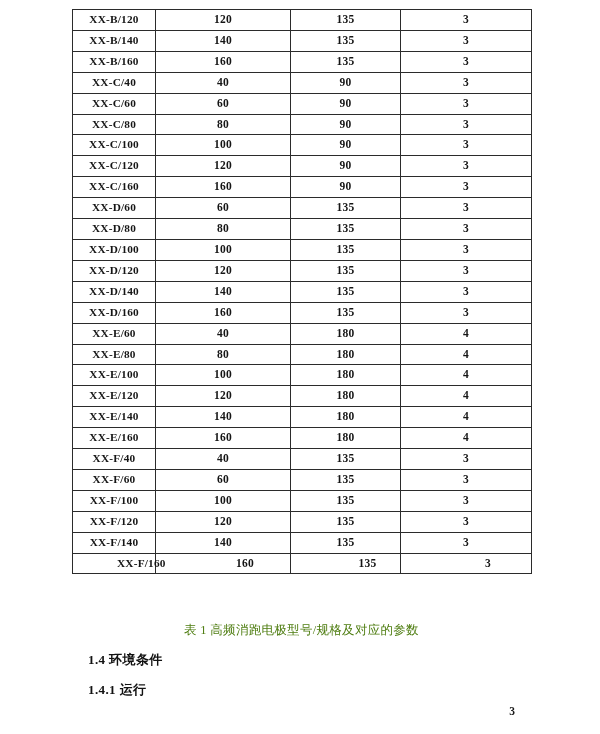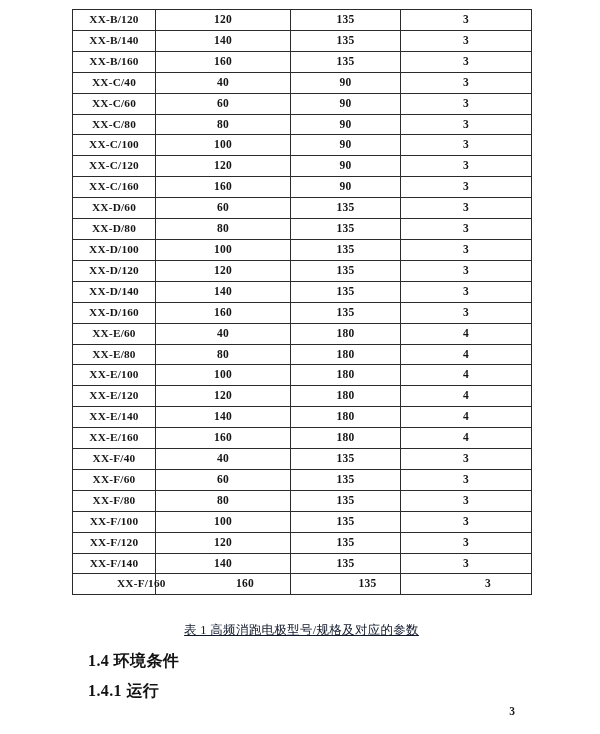--- a/index.html
+++ b/index.html
@@ -64,31 +64,30 @@
 
   
   #table-caption {
     position: absolute;
     left: 72px;
     top: 622px;
     width: 459px;
     text-align: center;
     font-size: 12.5px;
     line-height: 16px;
-    color: #0f172a;
+    color: #4d7c0f;
     font-family: "Liberation Serif", "DejaVu Serif", serif;
     letter-spacing: 0.3px;
-    text-decoration: underline;
   }
 
   
   .section-heading {
     position: absolute;
     left: 88px;
-    font-size: 16px;
+    font-size: 13px;
     font-weight: bold;
     color: #121212;
     letter-spacing: 0.4px;
     font-family: "Liberation Serif", "DejaVu Serif", serif;
     white-space: nowrap;
   }
   #heading-env  { top: 651px; }
   #heading-run  { top: 681px; }
 
   
@@ -252,26 +251,20 @@
             <td>135</td>
             <td>3</td>
           </tr>
           <tr>
             <td class="model">XX-F/60</td>
             <td>60</td>
             <td>135</td>
             <td>3</td>
           </tr>
           <tr>
-            <td class="model">XX-F/80</td>
-            <td>80</td>
-            <td>135</td>
-            <td>3</td>
-          </tr>
-          <tr>
             <td class="model">XX-F/100</td>
             <td>100</td>
             <td>135</td>
             <td>3</td>
           </tr>
           <tr>
             <td class="model">XX-F/120</td>
             <td>120</td>
             <td>135</td>
             <td>3</td>

